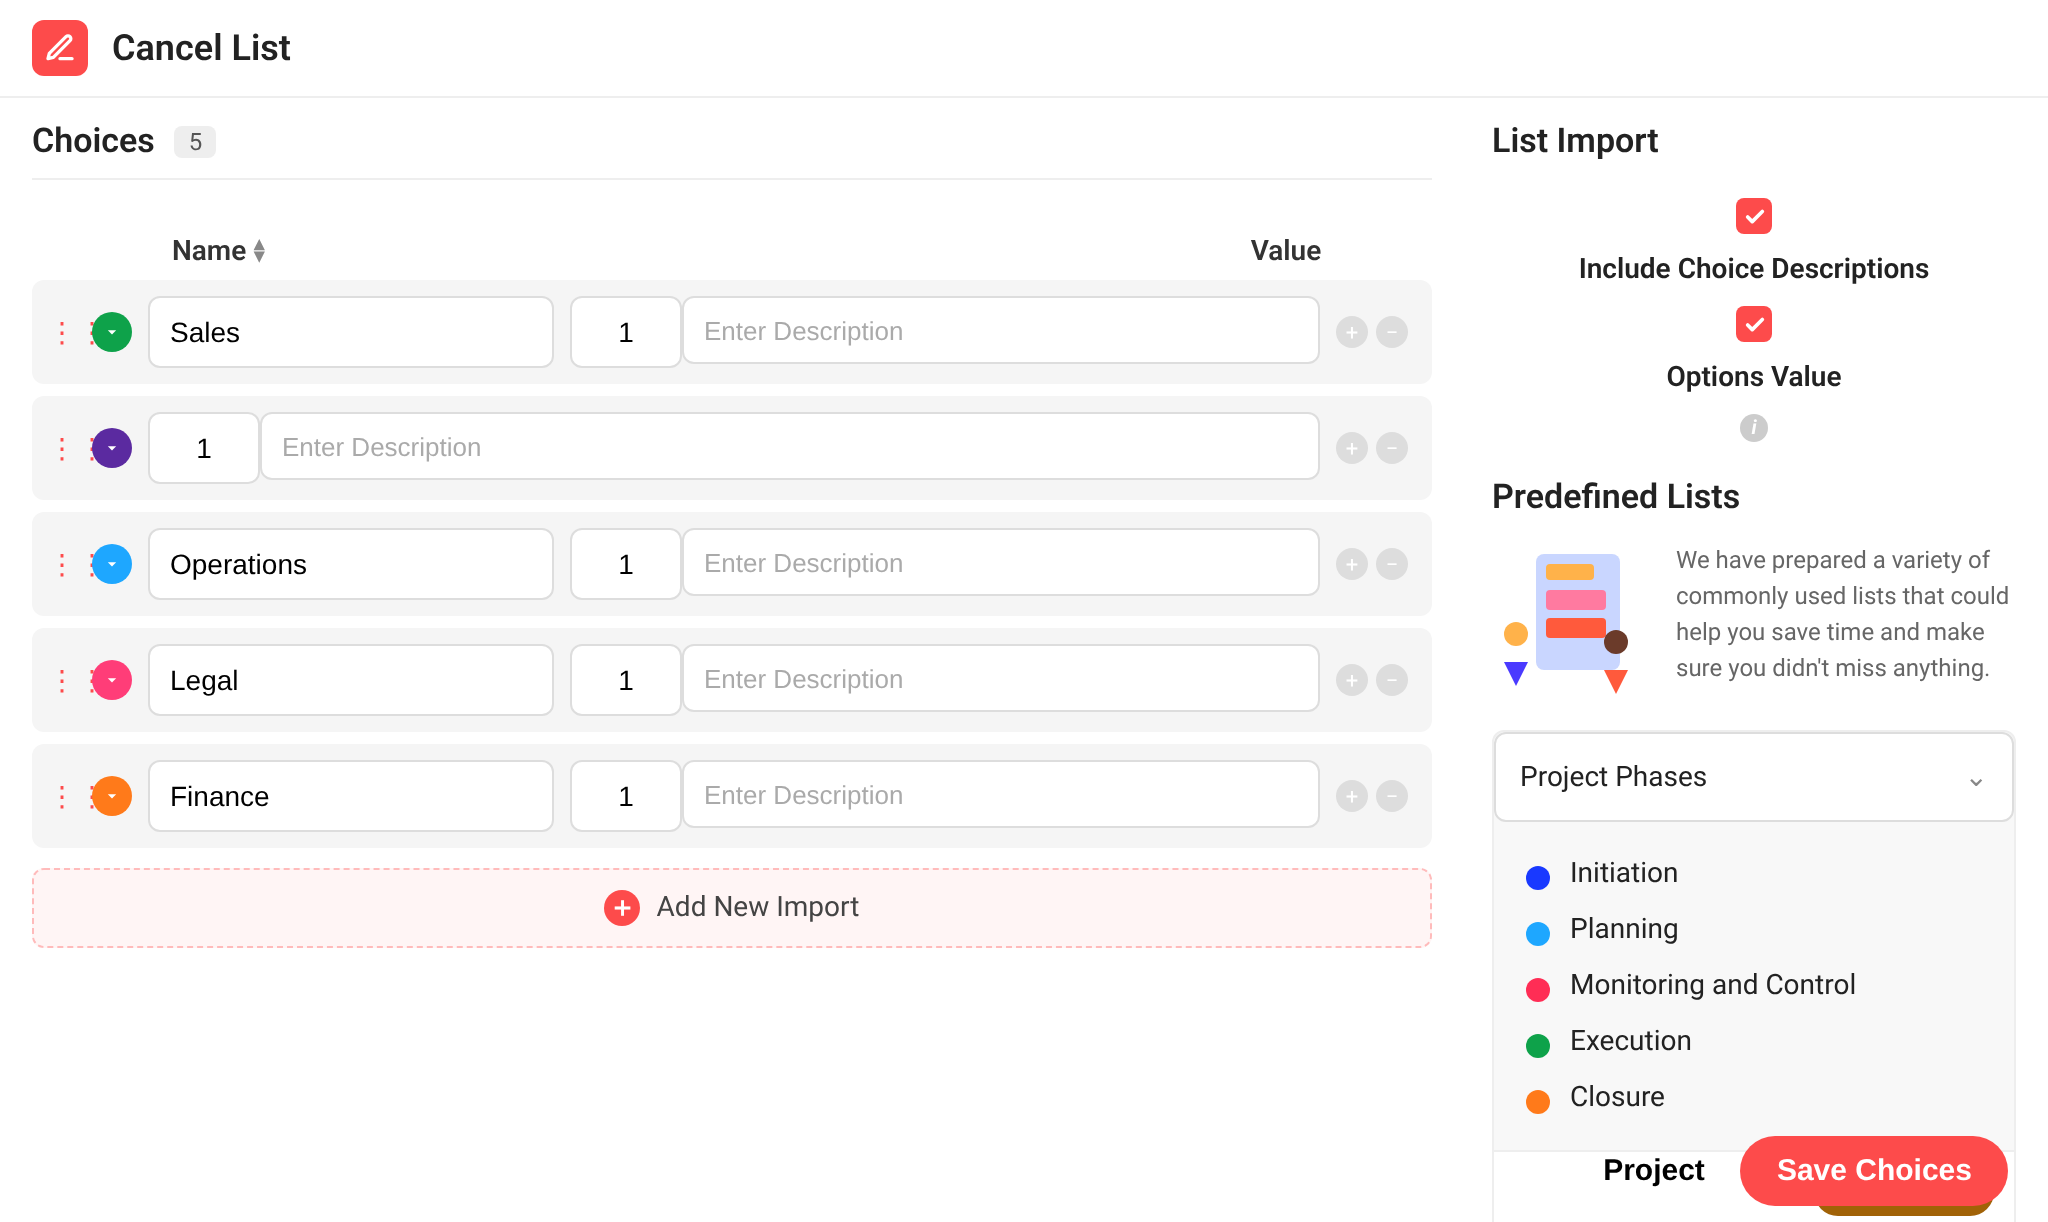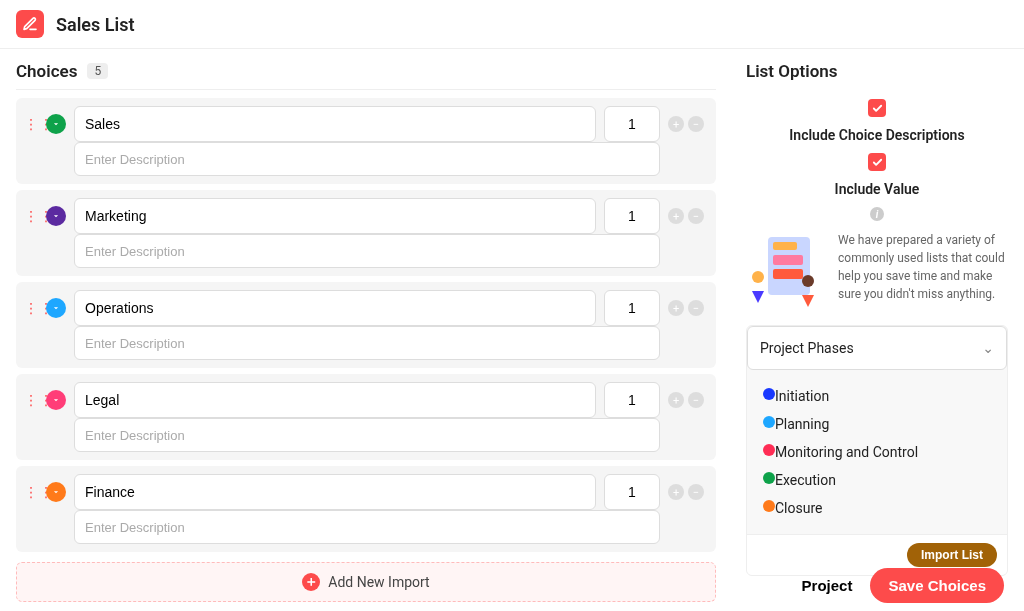--- a/index.html
+++ b/index.html
@@ -40,21 +40,21 @@
   }
   .right {
     flex: 1;
   }
   .section-title-row {
     display: flex;
     align-items: center;
     gap: 10px;
     padding-bottom: 8px;
     border-bottom: 1px solid #eee;
-    margin-bottom: 8px;
+    margin-bottom: 24px;
   }
   .section-title {
     font-size: 17px;
     font-weight: 600;
   }
   .count-badge {
     background: #eee;
     border-radius: 4px;
     padding: 1px 7px;
     font-size: 12px;
@@ -231,21 +231,21 @@
   .predef-box {
     border:1px solid #eee;
     border-radius:6px;
     background:#f8f8f8;
     overflow:hidden;
   }
   .predef-items {
     padding: 12px 14px;
   }
   .predef-item {
-    display:flex;align-items:flex-start;
+    display:flex;align-items:flex-end;gap:10px;
     padding: 6px 2px;
     font-size:14px;
   }
   .dot {
     width:12px;height:12px;border-radius:50%;flex-shrink:0;
   }
   .import-row {
     background:#fff;
     padding:8px 10px;
     display:flex;justify-content:flex-end;
@@ -270,41 +270,52 @@
     font-size: 15px; font-weight: 600;
     cursor: pointer;
   }
   .btn-save {
     background:#fd4b4b;color:#fff;
     border:none;border-radius:18px;
     padding:9px 18px;font-size:15px;font-weight:600;
     cursor:pointer;
   }
   .sort-icon { font-size:10px; line-height:0.6; color:#888; display:flex; flex-direction:column;}
-  .middle-area { display:flex; flex-direction:column; flex:1; }
+  .middle-area { display:flex; flex:1; }
   .act-col { width:40px; padding-top:10px; }
 </style>
 </head>
 <body>
 
 <div class="header">
   <div class="header-icon">
     <svg viewBox="0 0 24 24" fill="none" stroke="#fff" stroke-width="2.5" stroke-linecap="round" stroke-linejoin="round">
         <path d="M12 20h9"></path>
         <path d="M16.5 3.5a2.12 2.12 0 1 1 3 3L7 19l-4 1 1-4 12.5-12.5z"></path>
       </svg>
   </div>
-  <div class="header-title">Sales List</div>
+  <div class="header-title">Cancel List</div>
 </div>
 
 <div class="container">
   <div class="left">
     <div class="section-title-row">
       <div class="section-title">Choices</div>
       <div class="count-badge">5</div>
+    </div>
+    <div class="columns-header">
+      <div class="col-name">
+        <span>Name</span>
+        <span class="sort-icon">
+            <span>▴</span>
+            <span>▾</span>
+          </span>
+      </div>
+      <div class="col-value">Value</div>
+      <div class="col-actions-space"></div>
     </div>
 
     <div id="choices-list">
         <div class="choice-row">
     <div class="drag-handle">⋮⋮</div>
     <div class="color-tag" style="background:#0ea24a">
       <svg viewBox="0 0 24 24">
               <path d="M7 10l5 5 5-5z"></path>
             </svg>
     </div>
@@ -324,21 +335,20 @@
   </div>
         <div class="choice-row">
     <div class="drag-handle">⋮⋮</div>
     <div class="color-tag" style="background:#5b2aa0">
       <svg viewBox="0 0 24 24">
               <path d="M7 10l5 5 5-5z"></path>
             </svg>
     </div>
     <div class="middle-area">
       <div class="row1">
-        <input class="name-input" value="Marketing" style="">
         <input class="value-input" value="1" style="">
       </div>
       <input class="desc-input" placeholder="Enter Description" style="">
     </div>
     <div class="act-col">
       <div class="row-actions">
         <div class="circle-btn">+</div>
         <div class="circle-btn">−</div>
       </div>
     </div>
@@ -408,40 +418,41 @@
   </div>
       </div>
 
     <div class="add-row">
       <div class="add-icon">＋</div>
       <span>Add New Import</span>
     </div>
   </div>
 
   <div class="right">
-    <div class="right-section-title">List Options</div>
+    <div class="right-section-title">List Import</div>
 
     <div class="option-row">
       <div class="checkbox">
         <svg viewBox="0 0 24 24" fill="none" stroke="#fff" stroke-width="4" stroke-linecap="round" stroke-linejoin="round">
             <polyline points="4 12 9 17 20 6"></polyline>
           </svg>
       </div>
       <span>Include Choice Descriptions</span>
     </div>
     <div class="option-row">
       <div class="checkbox">
         <svg viewBox="0 0 24 24" fill="none" stroke="#fff" stroke-width="4" stroke-linecap="round" stroke-linejoin="round">
             <polyline points="4 12 9 17 20 6"></polyline>
           </svg>
       </div>
-      <span>Include Value</span>
+      <span>Options Value</span>
       <span class="info-icon">i</span>
     </div>
 
+    <div class="right-sub-title">Predefined Lists</div>
 
     <div class="predef-intro">
       <div class="illus">
         <svg viewBox="0 0 80 80">
           <rect x="22" y="6" width="42" height="58" rx="4" fill="#c9d6ff"></rect>
           <rect x="27" y="11" width="24" height="8" rx="2" fill="#ffb24a"></rect>
           <rect x="27" y="24" width="30" height="10" rx="2" fill="#ff7aa0"></rect>
           <rect x="27" y="38" width="30" height="10" rx="2" fill="#ff5a3c"></rect>
           <circle cx="12" cy="46" r="6" fill="#ffb24a"></circle>
           <path d="M6 60 L18 60 L12 72 Z" fill="#4a3aff"></path>

